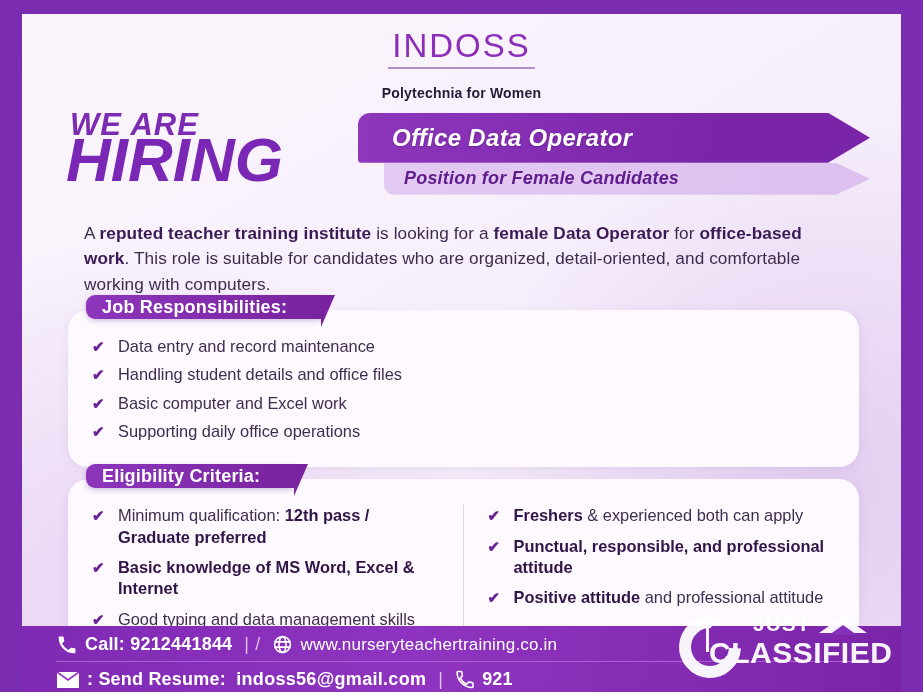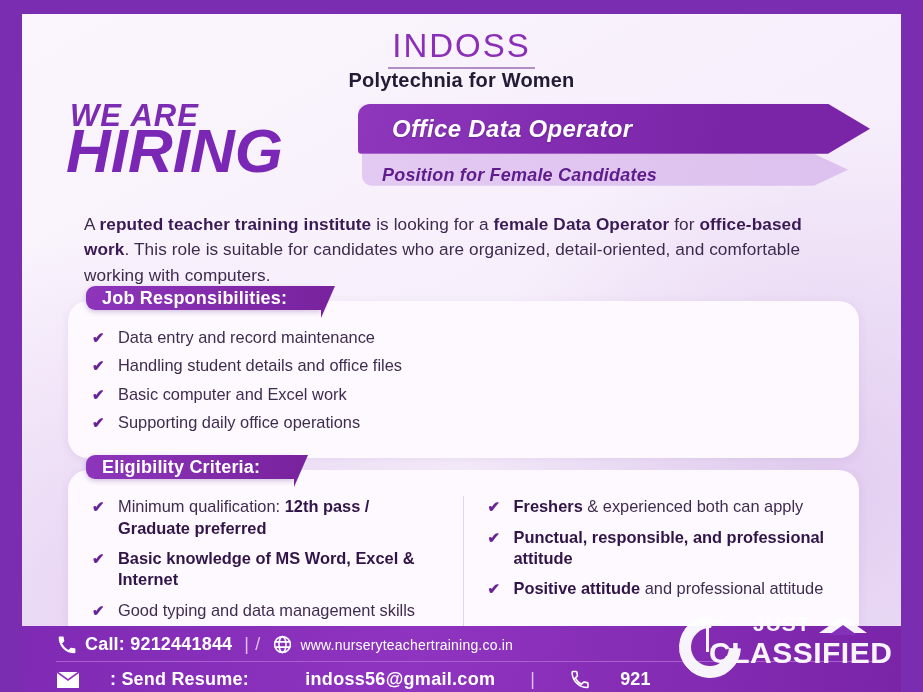--- a/index.html
+++ b/index.html
@@ -28,22 +28,22 @@
   .logo{ text-align:center; padding-top:15px; }
   .logo-name{
     font-family:"Liberation Sans", sans-serif;
     font-size:33px; font-weight:400; letter-spacing:2px;
     color:#8b2fb8; line-height:1.05;
     display:inline-block;
     padding:0 4px 3px 4px;
     border-bottom:2px solid #b08ec6;
   }
   .logo-sub{
-    margin-top:0;
-    font-size:20px; font-weight:700; color:#231a35;
+    margin-top:16px;
+    font-size:14px; font-weight:700; color:#231a35;
     letter-spacing:.2px;
   }
 
   
   .head-row{ position:relative; height:108px; margin-top:6px; }
   .we-are{
     position:absolute; left:48px; top:0;
     font-size:31px; font-weight:700; font-style:italic;
     letter-spacing:1px; color:#7c2cb2;
   }
@@ -64,25 +64,25 @@
     display:flex; align-items:center;
     padding-left:34px;
     box-shadow:0 3px 7px rgba(90,30,130,.28);
     clip-path:polygon(0 0, 470px 0, 512px 50%, 470px 100%, 0 100%);
   }
   .ribbon-top span{
     color:#ffffff; font-size:24px; font-weight:700; font-style:italic;
     letter-spacing:.3px; text-shadow:0 1px 2px rgba(60,15,90,.35);
   }
   .ribbon-bot{
-    margin-left:4px;
+    margin-left:26px;
     background:linear-gradient(100deg,#e3caf2 0%,#dcc0ee 100%);
     height:32px;
     border-radius:0 0 10px 10px;
-    display:flex; align-items:flex-end;
+    display:flex; align-items:center;
     padding-left:20px;
     clip-path:polygon(0 0, 452px 0, 486px 50%, 452px 100%, 0 100%);
   }
   .ribbon-bot span{
     color:#5f1d8c; font-size:18px; font-weight:700; font-style:italic;
     letter-spacing:.2px;
   }
 
   
   .intro{
@@ -148,25 +148,25 @@
     background:linear-gradient(100deg,#7f2ab4 0%,#8f34c0 45%,#7a24a8 100%);
     padding:8px 28px 2px 34px;
     color:#fff;
   }
   .frow{
     display:flex; align-items:center;
     font-size:18px; font-weight:700; letter-spacing:.2px;
     white-space:nowrap;
   }
   .frow.one{ padding-bottom:6px; border-bottom:1.5px solid #a95fd0; }
-  .frow.two{ padding-top:7px;gap:23px; }
+  .frow.two{ padding-top:7px; }
   .ic{ display:inline-flex; align-items:center; margin-right:7px; }
   .sep{ margin:0 12px; color:#dfc0f2; font-weight:400; }
   .lbl-call{ font-weight:700; }
-  .url{ font-weight:400; font-size:14px; letter-spacing:.2px; }
+  .url{ font-weight:400; font-size:17px; letter-spacing:.2px; }
   .mail{ font-weight:700; letter-spacing:.3px; }
   .phone2{ font-weight:700; }
 
   
   .wm{
     position:absolute; right:18px; bottom:8px;
     width:210px; height:74px;
     pointer-events:none; opacity:.95;
   }
   .wm .swoosh{

